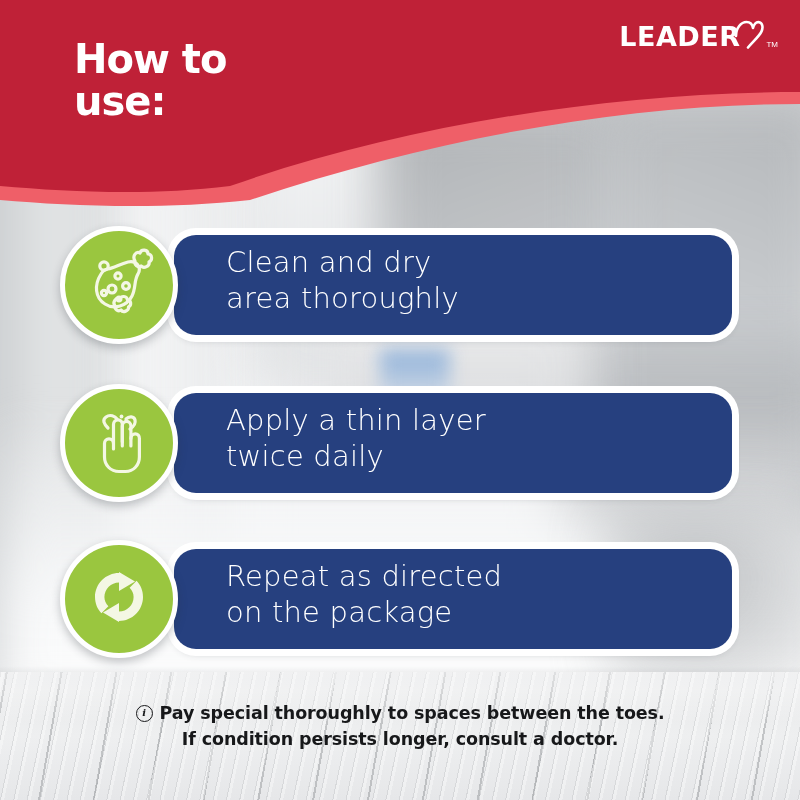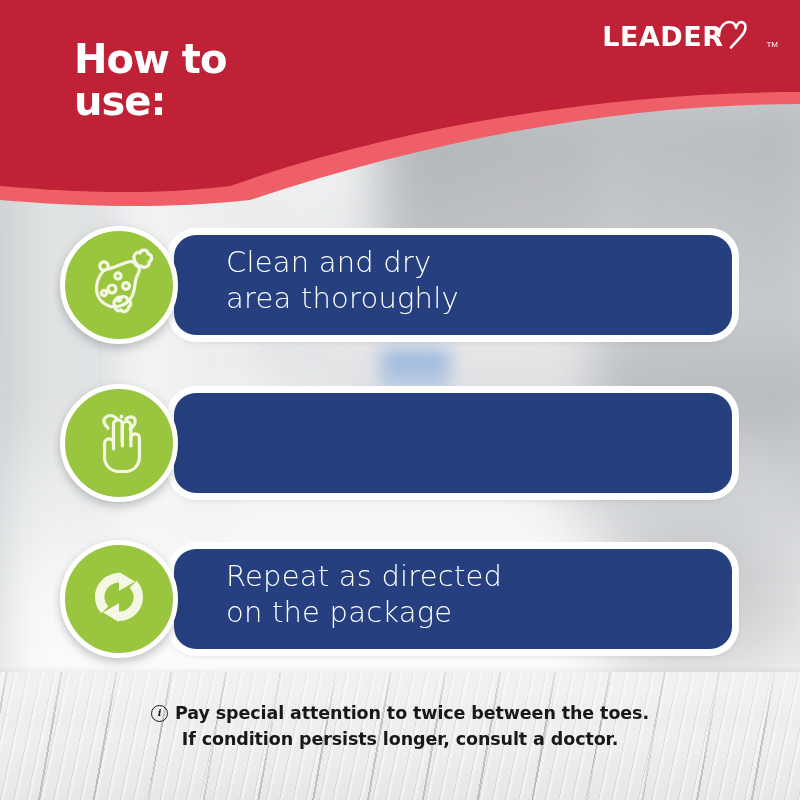--- a/index.html
+++ b/index.html
@@ -32,21 +32,21 @@
   
   .header-wrap{position:absolute;left:0;top:0;width:800px;height:210px;pointer-events:none;}
   .header-wrap svg{display:block;}
   .headline{position:absolute;left:74px;top:38px;width:300px;
     font-family:"DejaVu Sans", sans-serif;font-weight:bold;font-size:40px;line-height:42px;
     color:#ffffff;letter-spacing:-1px;}
   .brand{position:absolute;right:22px;top:22px;display:flex;align-items:flex-end;}
   .brand-word{font-family:"DejaVu Sans", sans-serif;font-weight:bold;font-size:27px;
     letter-spacing:.5px;color:#ffffff;line-height:30px;}
   .brand-heart{position:relative;margin-left:-9px;margin-top:-11px;}
-  .brand-tm{font-size:8px;color:#ffffff;margin-left:18px;align-self:flex-end;
+  .brand-tm{font-size:8px;color:#ffffff;margin-left:1px;align-self:flex-end;
     margin-bottom:3px;font-family:"Liberation Sans",sans-serif;}
 
   
   .floor{position:absolute;left:0;top:672px;width:800px;height:128px;overflow:hidden;
     background:linear-gradient(180deg,#dfe0e2 0%,#e9eaeb 14%,#eeeff0 50%,#e6e7e9 100%);}
   .floor .grain{position:absolute;inset:-40px;
     background:
       repeating-linear-gradient(102deg, rgba(120,124,128,.0) 0px, rgba(120,124,128,.0) 9px,
         rgba(110,114,118,.14) 9px, rgba(110,114,118,.14) 10px,
         rgba(255,255,255,.35) 10px, rgba(255,255,255,.35) 13px),
@@ -144,20 +144,22 @@
             <circle cx="41" cy="55" r="1.9"></circle>
             <path d="M57 17 C54 12, 58 7, 62 9 C63 5, 70 5, 70 10 C74 10, 75 16, 71 18 C72 22, 66 25, 63 22 C60 24, 56 21, 57 17 Z"></path>
             <path d="M37 62 C34 58, 38 53, 42 55 C43 51.5, 49 51.5, 49.5 56 C53 56, 54 61, 50.5 63 C51 67, 45 69, 43 66 C40.5 68, 36.5 65.5, 37 62 Z"></path>
           </g>
         </svg>
       </div>
     </div>
 
     <div class="step" style="top:384px">
       <div class="step-bar"></div>
+      <div class="step-text">Apply a thin layer
+twice daily</div>
       <div class="step-icon">
         <svg width="82" height="82" viewBox="0 0 82 82">
           <g fill="none" stroke="#f4f7e4" stroke-width="3.2" stroke-linecap="round" stroke-linejoin="round">
             <path d="M30 26 C26 22, 24 18, 28 15 C32 12, 37 14, 39 17"></path>
             <path d="M48 17 C51 14, 56 14, 57 18 C58 22, 55 25, 52 27"></path>
             <circle cx="43.5" cy="14.5" r="1.9" fill="#f4f7e4" stroke="none"></circle>
             <path d="M35.5 47 V22.5 C35.5 19.8, 37.6 17.8, 40 17.8 C42.4 17.8, 44.3 19.8, 44.3 22.5 V44"></path>
             <path d="M44.3 40 V24 C44.3 21.4, 46.2 19.4, 48.6 19.4 C51 19.4, 52.9 21.4, 52.9 24 V44"></path>
             <path d="M52.9 36.5 C52.9 33.6, 55 31.8, 57.3 31.8 C59.7 31.8, 61.4 33.8, 61.4 36.4 V55 C61.4 63, 55.5 69.5, 47.5 69.5 H41 C32.5 69.5, 26.5 63, 26.5 55 V41.5 C26.5 38.7, 28.6 36.8, 31 36.8 C33.4 36.8, 35.5 38.7, 35.5 41.5"></path>
           </g>
@@ -177,18 +179,18 @@
           </g>
         </svg>
       </div>
     </div>
 
   </div>
 
   <div class="footer">
     <div class="l1">
       <span class="info-icon">i</span>
-      <span>Pay special attention to twice between the toes.</span>
+      <span>Pay special thoroughly to spaces between the toes.</span>
     </div>
     <div>If condition persists longer, consult a doctor.</div>
   </div>
 
 </div>
 
 </body></html>

